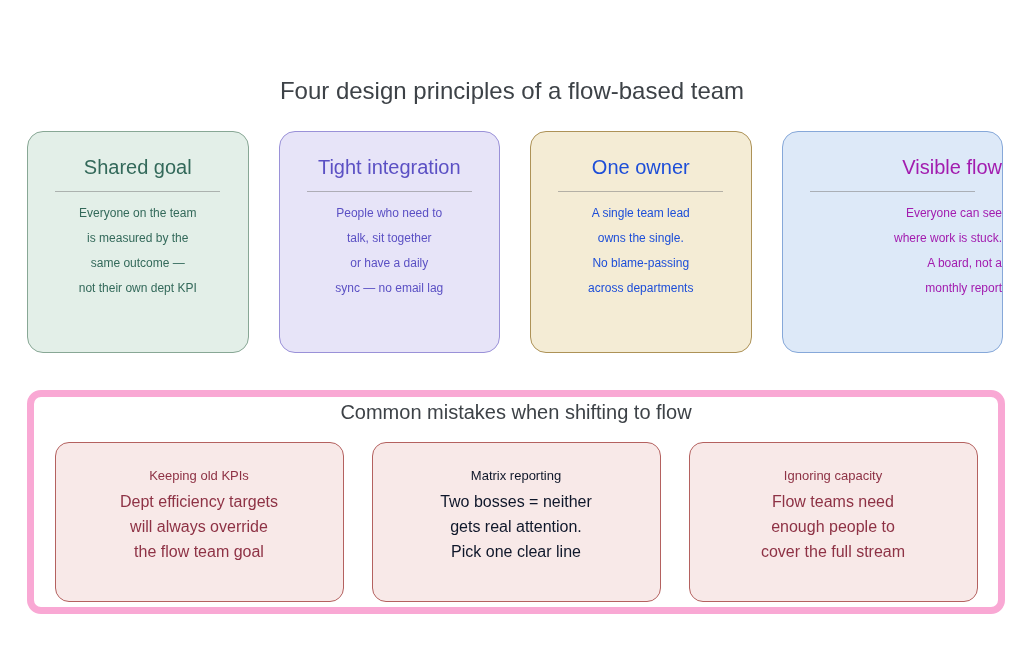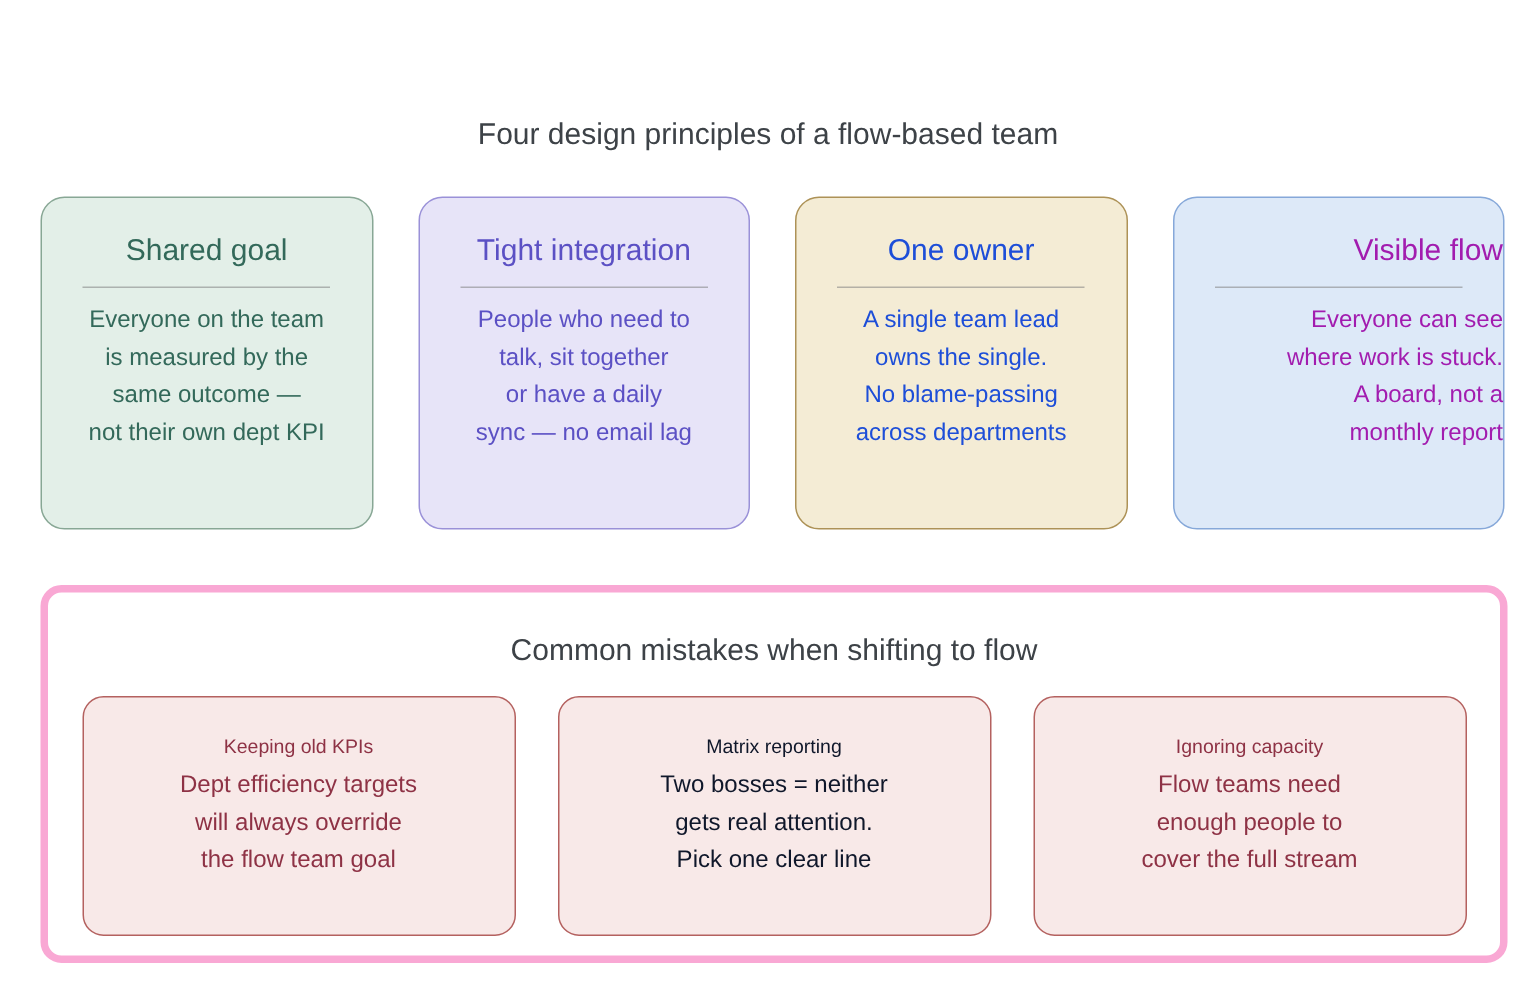--- a/index.html
+++ b/index.html
@@ -8,21 +8,21 @@
     font-family: "Liberation Sans", "DejaVu Sans", sans-serif;
     width: 1024px;
     height: 654px;
     overflow: hidden;
   }
   .page { width: 1024px; height: 654px; position: relative; background: #ffffff; }
 
   .main-title {
     margin-top: 79px;
     text-align: center;
-    font-size: 20px;
+    font-size: 24px;
     line-height: 23px;
     color: #3d4247;
   }
 
   .principles-row {
     display: flex;
     gap: 30px;
     margin: 29px 21px 0 27px;
   }
   .p-card {
@@ -38,33 +38,33 @@
     line-height: 23px;
   }
   .p-divider {
     border: none;
     border-top: 1px solid currentColor;
     opacity: 0.55;
     width: 75%;
     margin: 12px auto 9px auto;
   }
   .p-card-body {
-    font-size: 16px;
+    font-size: 12px;
     line-height: 25px;
     white-space: pre-line;
   }
 
   .mistakes-panel {
     margin: 37px 0 0 27px;
     width: 978px;
-    height: 252px;
+    height: 224px;
     background: #ffffff;
-    border: 5px solid #f9a8d4;
+    border: 7px solid #f9a8d4;
     border-radius: 14px;
-    padding-top: 28px;
+    padding-top: 4px;
   }
   .panel-title {
     text-align: center;
     font-size: 20px;
     line-height: 23px;
     color: #3d4247;
   }
   .mistakes-row {
     display: flex;
     justify-content: center;

